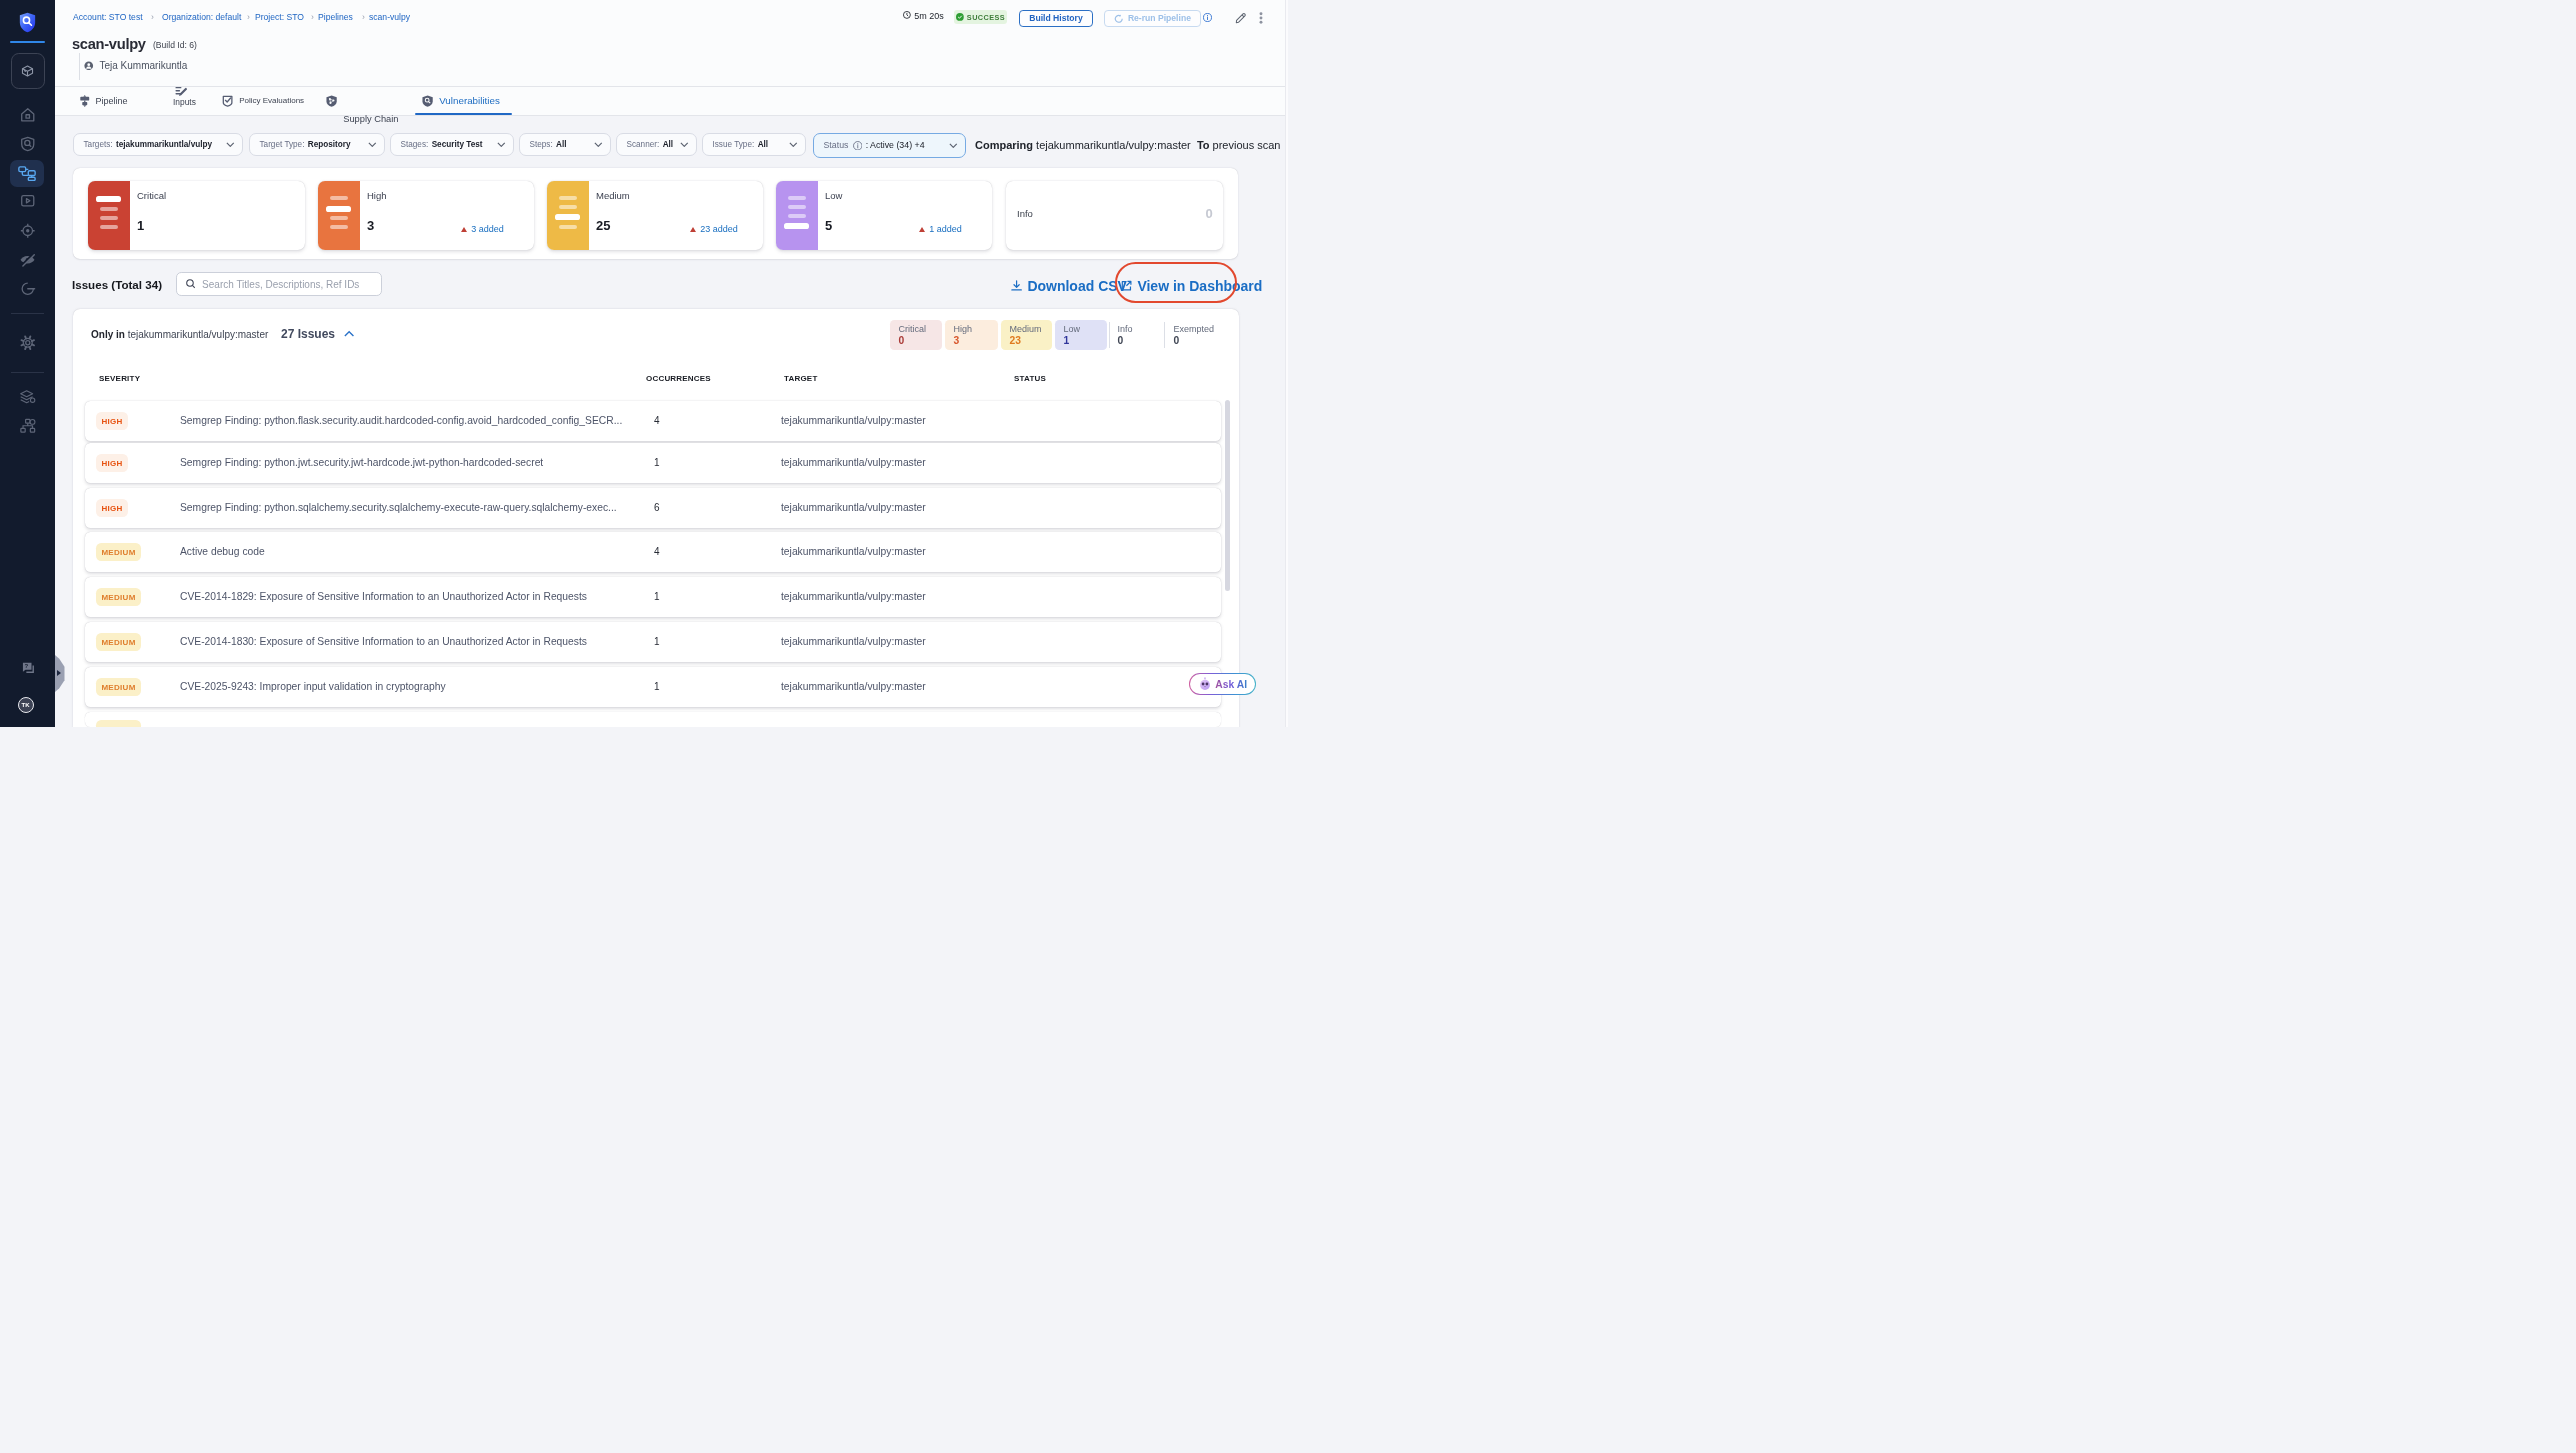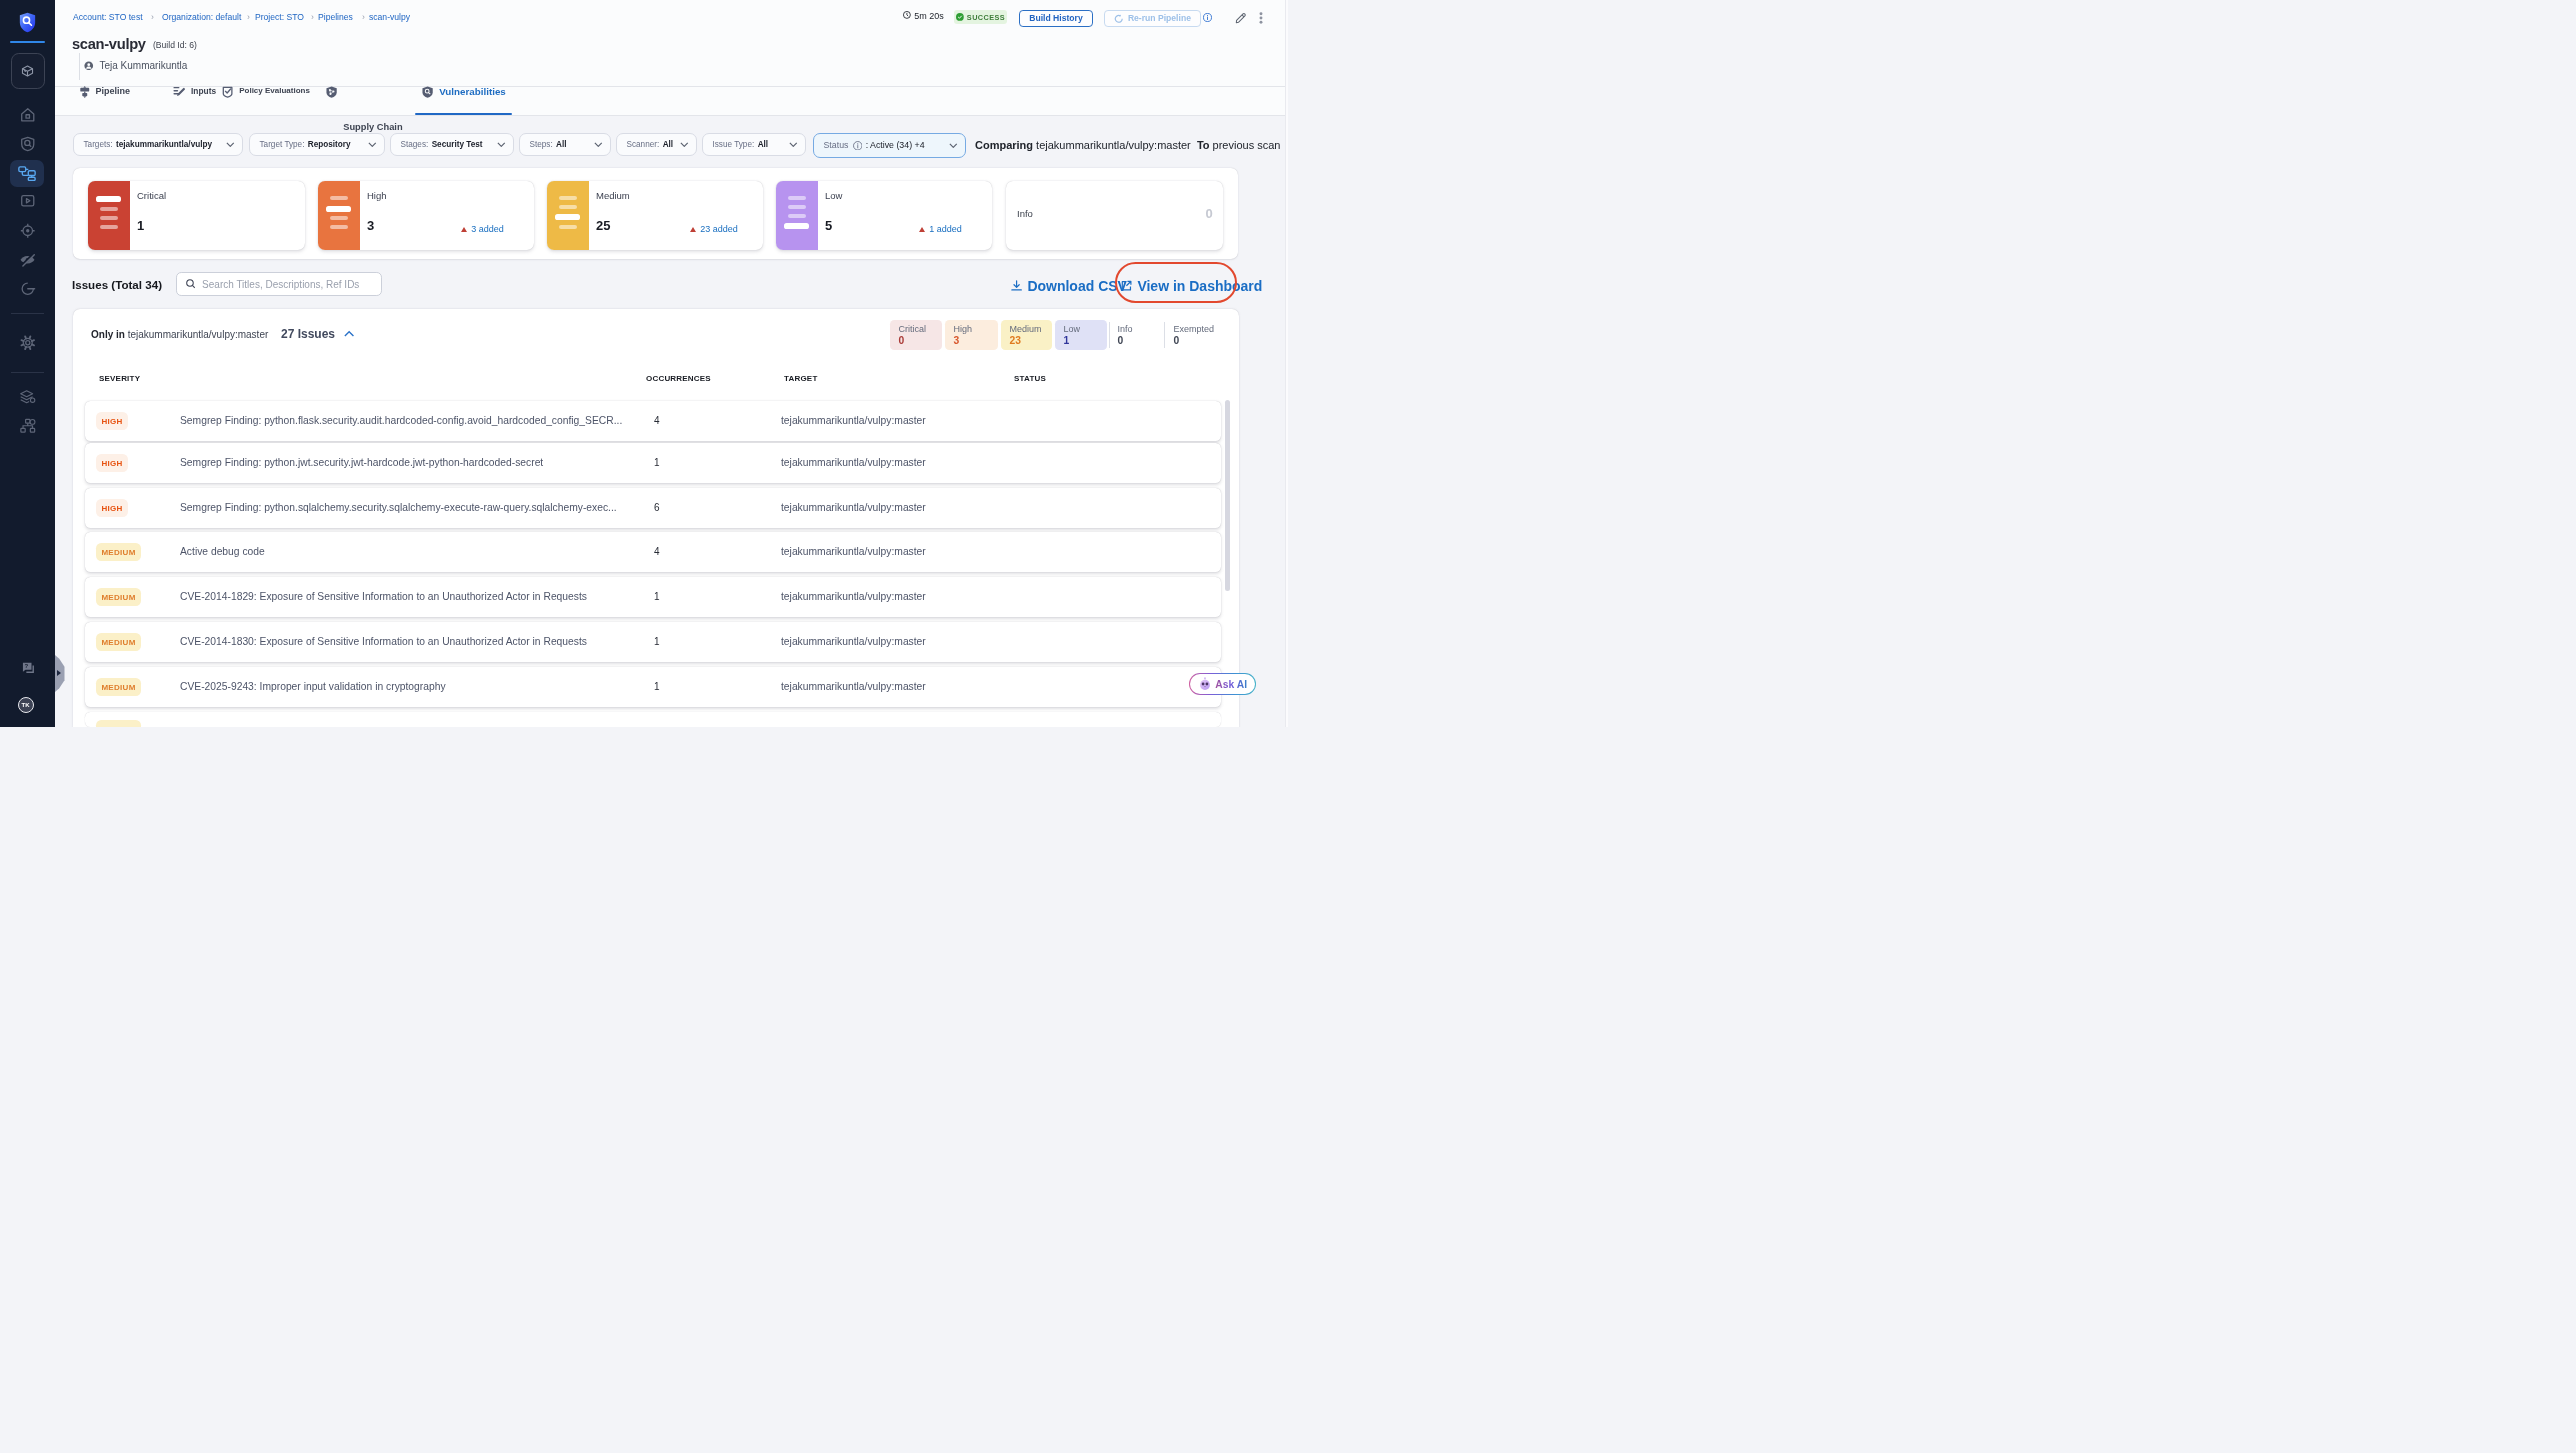--- a/index.html
+++ b/index.html
@@ -31,21 +31,21 @@
   #dur .t { font-size:9px; color:#22262e; margin-left:3.4px; }
   #succ { left:954px; top:10.3px; width:53px; height:14px; background:#e4f4e0; border-radius:3px; display:flex; align-items:center; justify-content:center; }
   #succ .t { font-size:7.3px; font-weight:bold; color:#3e7d3a; letter-spacing:0.4px; margin-left:3px; }
   .hbtn { position:absolute; top:9.6px; height:17.5px; border-radius:3.9px; background:#fdfdfe; display:flex; align-items:center; justify-content:center; font-weight:bold; font-size:8.6px; white-space:nowrap; }
   #bhist { left:1019px; width:74px; border:0.9px solid #2b6fc4; color:#2264c1; }
   #rerun { left:1104px; width:97px; border:0.9px solid #c7daf0; color:#9dc0e8; font-weight:bold; }
   #rerun svg { margin-right:4.3px; }
 
   
   #tabbar { position:absolute; left:55px; top:86px; width:1233px; height:30px; background:#fbfcfd; border-top:0.9px solid #e3e5ea; border-bottom:0.9px solid #e3e5ea; }
-  .tab { position:absolute; top:86px; height:29px; white-space:nowrap; display:flex; align-items:flex-start; font-size:9.5px; font-weight:bold; color:#3e4452; }
+  .tab { position:absolute; top:86px; height:29px; white-space:nowrap; display:flex; align-items:center; font-size:9.5px; font-weight:normal; color:#3e4452; }
   .tab svg { margin-right:6px; }
   #tabvuln { color:#1f6dc2; }
   #tabunderline { position:absolute; left:415px; top:113px; width:97px; height:1.8px; background:#2068c5; border-radius:1.7px; }
   
 
   .fpill { position:absolute; top:133px; height:23px; border:0.9px solid #d9dce5; border-radius:7px; background:#fafbfd; display:flex; align-items:center; padding:0 7px 0 9.5px; font-size:8.2px; white-space:nowrap; }
   .fpill .lab { color:#676e84; }
   .fpill .val { color:#1b1f2a; font-weight:bold; margin-left:3.4px; }
   .fpill .chev { margin-left:auto; }
   #fstatus { top:133px; height:24.6px; border:1.1px solid #76aae3; background:#eef6fc; border-radius:7px; font-size:8.8px; }
@@ -277,21 +277,21 @@
 <div class="tab" style="left:80px;">
   <svg width="9.5" height="12" viewBox="0 0 11 14" fill="#565d72">
     <path d="M5.5 0 L7.1 2.1 H3.9 Z"></path>
     <rect x="0.3" y="2.1" width="10.4" height="4.3" rx="1"></rect>
     <rect x="4.7" y="6.4" width="1.6" height="1.7"></rect>
     <rect x="2.6" y="8.1" width="5.8" height="3.9" rx="0.8"></rect>
     <path d="M5.5 14 L3.9 12 H7.1 Z"></path>
   </svg>
   <span style="font-size:9px;">Pipeline</span>
 </div>
-<div class="tab" style="left:173px;">
+<div class="tab" style="left:173px;flex-direction:column;">
   <svg width="12" height="11.2" viewBox="0 0 14 13" fill="#565d72">
     <rect x="0.5" y="1" width="7" height="1.7" rx="0.8"></rect>
     <rect x="0.5" y="4.6" width="5.5" height="1.7" rx="0.8"></rect>
     <rect x="0.5" y="8.2" width="7" height="1.7" rx="0.8"></rect>
     <path d="M12.9 1.1 L13.6 1.8 A1.1 1.1 0 0 1 13.6 3.4 L7.2 9.8 L4.7 10.5 L5.4 8 L11.8 1.6 A1.1 1.1 0 0 1 12.9 1.1 Z" transform="translate(0,1)"></path>
   </svg>
   <span style="font-size:8.4px;">Inputs</span>
 </div>
 <div class="tab" style="left:222px;">
   <svg width="11.2" height="12" viewBox="0 0 13 14" fill="none" stroke="#565d72" stroke-width="1.5" stroke-linejoin="round">

